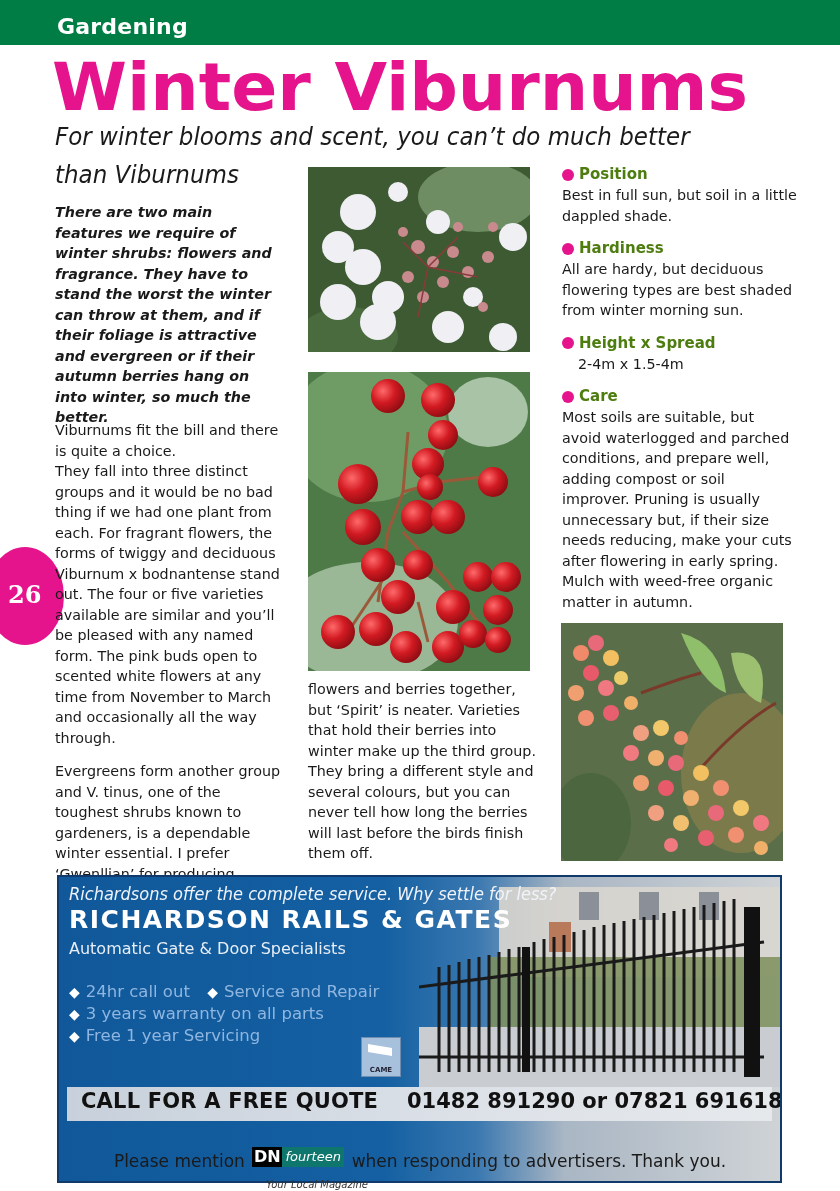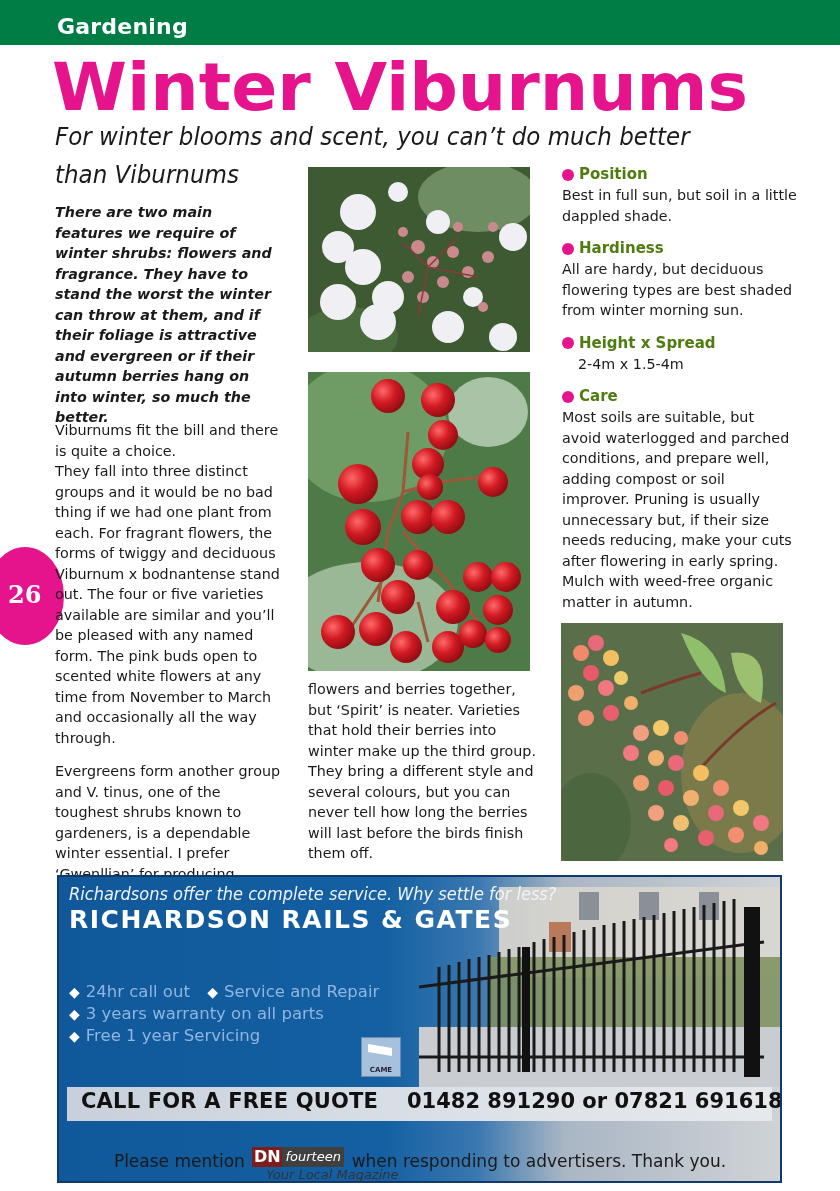--- a/index.html
+++ b/index.html
@@ -36,23 +36,23 @@
   .ad-list { left:10px; top:104px; color:#8fb6e0; font-size:16.5px; line-height:22px; white-space:nowrap; }
   .ad-list .row span.b { color:#ffffff; margin-right:6px; font-size:14px; }
   .ad-list .row span.item { margin-right:12px; }
   .came { left:302px; top:160px; width:38px; height:38px; background:#a7c1dd; border:1px solid #6e8db0; }
   .came-text { position:absolute; bottom:2px; left:0; width:100%; text-align:center; font-size:7px; font-weight:bold; color:#223; }
   .ad-cta { left:8px; top:210px; width:705px; height:34px; background:linear-gradient(90deg,#c7d0db,#dde2e8 60%,#e6e9ec); }
   .ad-cta-text { left:22px; top:212px; color:#111; font-weight:bold; font-size:21px; white-space:nowrap; letter-spacing:0.2px; }
   .ad-phone { left:348px; top:212px; color:#111; font-weight:bold; font-size:21px; white-space:nowrap; }
   .footer { left:0; top:1147px; width:840px; text-align:center; font-size:17px; color:#1a1a1a; white-space:nowrap; }
   .footer .logo { display:inline-block; vertical-align:middle; position:relative; width:92px; height:30px; margin:0 2px; }
-  .logo-dn { position:absolute; left:0; top:0; height:20px; width:30px; background:#7f1d1d; color:#fff; font-weight:bold; font-size:16px; line-height:20px; text-align:center; }
-  .logo-f { position:absolute; left:30px; top:0; height:20px; width:62px; background:#404040; color:#fff; font-style:italic; font-size:13px; line-height:20px; text-align:center; }
-  .logo-tag { position:absolute; left:14px; top:20px; font-size:13px; font-style:italic; color:#333; white-space:nowrap; }
+  .logo-dn { position:absolute; left:0; top:0; height:20px; width:30px; background:#000000; color:#fff; font-weight:bold; font-size:16px; line-height:20px; text-align:center; }
+  .logo-f { position:absolute; left:30px; top:0; height:20px; width:62px; background:#0f766e; color:#fff; font-style:italic; font-size:13px; line-height:20px; text-align:center; }
+  .logo-tag { position:absolute; left:14px; top:32px; font-size:10px; font-style:italic; color:#333; white-space:nowrap; }
 </style>
 </head>
 <body>
 
 <div class="abs header-bar"></div>
 <div class="abs section-label">Gardening</div>
 <div class="abs title">Winter Viburnums</div>
 <div class="abs subtitle">For winter blooms and scent, you can’t do much better than Viburnums</div>
 
 <div class="abs page-num"></div>
@@ -275,20 +275,21 @@
         <line x1="305" y1="14" x2="305" y2="185"></line>
         <line x1="315" y1="12" x2="315" y2="185"></line>
       <line x1="0" y1="100" x2="345" y2="55"></line>
         <line x1="0" y1="170" x2="345" y2="170"></line>
     </g>
     <rect x="103" y="60" width="8" height="125" fill="#111"></rect>
     <rect x="325" y="20" width="16" height="170" fill="#111"></rect>
   </svg>
   <div class="abs ad-tag">Richardsons offer the complete service. Why settle for less?</div>
   <div class="abs ad-brand">RICHARDSON RAILS &amp; GATES</div>
+  <div class="abs ad-sub">Automatic Gate &amp; Door Specialists</div>
   <div class="abs ad-list">
     <div class="row">
       <span class="b">◆</span><span class="item">24hr call out</span>
       <span class="b">◆</span><span class="item">Service and Repair</span>
     </div>
     <div class="row">
       <span class="b">◆</span><span class="item">3 years warranty on all parts</span>
     </div>
     <div class="row">
       <span class="b">◆</span><span class="item">Free 1 year Servicing</span>

